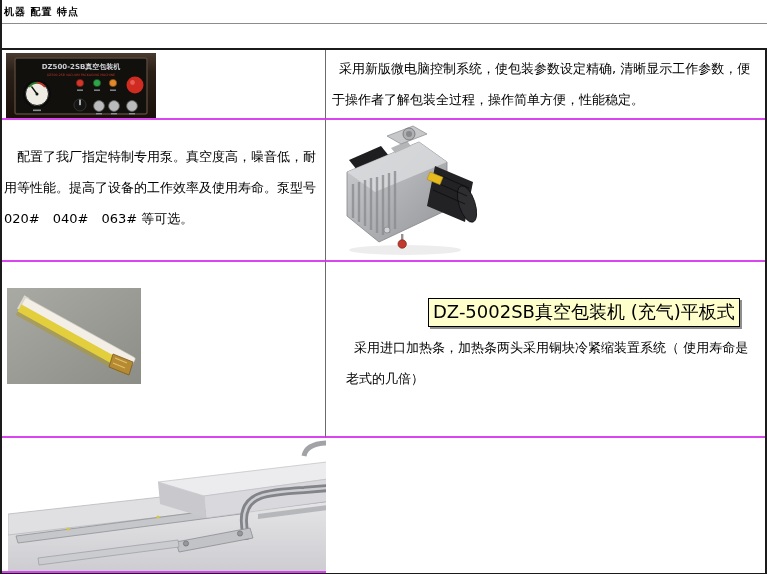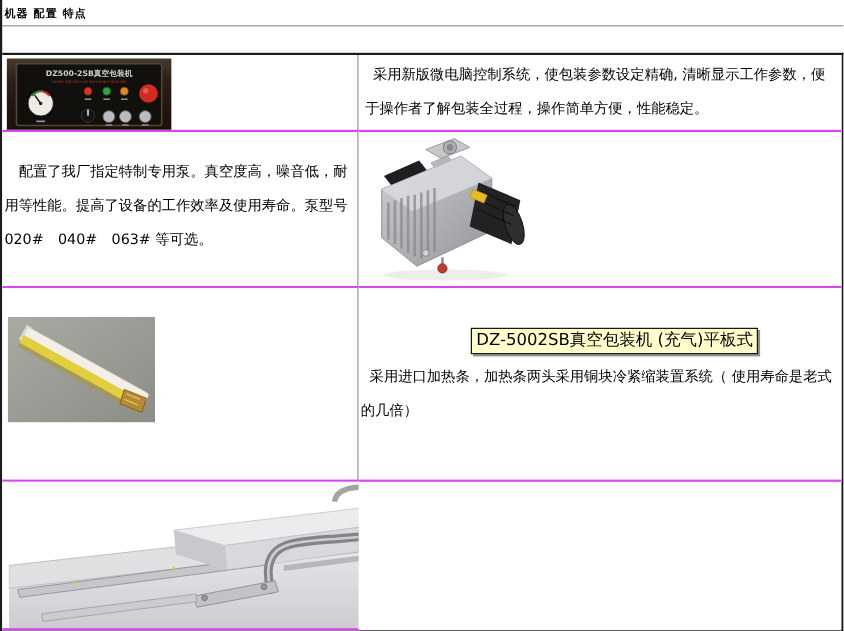--- a/index.html
+++ b/index.html
@@ -17,23 +17,23 @@
     border:2px solid #1b1b1b;border-left:none;height:527px;box-sizing:border-box;
   }
   .cell{box-sizing:border-box;border-bottom:2px solid #d946ef;overflow:hidden;background:#fff;}
   .cl{border-right:1px solid #6b6b6b;}
   .p{margin:0;font-size:13px;line-height:30px;}
   .r1r{padding:3px 5px 0 6px;}  .r1r .p{text-indent:7px;line-height:31px;}
   .r2l{padding:21px 6px 0 2px;} .r2l .p{text-indent:13px;line-height:31px;}
   .r3r{padding-top:36px;}
   .model-box{
     width:max-content;margin-left:102px;background:#ffffcc;border:1px solid #000;
-    box-shadow:2px 2px 0 #8f8f8f;padding:1px 4px 2px 4px;font-size:15px;
+    box-shadow:2px 2px 0 #8f8f8f;padding:1px 4px 2px 4px;font-size:18px;
   }
-  .r3r .p{margin-top:5px;padding:0 6px 0 2px;text-indent:8px;line-height:31px;}
+  .r3r .p{margin-top:5px;padding:0 6px 0 2px;text-indent:8px;line-height:31px;margin-left:18px;}
   .r4l{padding:26px 4px 0 1px;} .r4l .p{text-indent:13px;line-height:30px;}
   .ph1{margin:3px 0 0 4px;display:block;}
   .ph2{margin:2px 0 0 5px;display:block;}
   .ph3{margin:26px 0 0 5px;display:block;}
   .ph4{margin:2px 0 0 6px;display:block;}
 </style>
 </head>
 <body>
 
 <div class="sheet">

